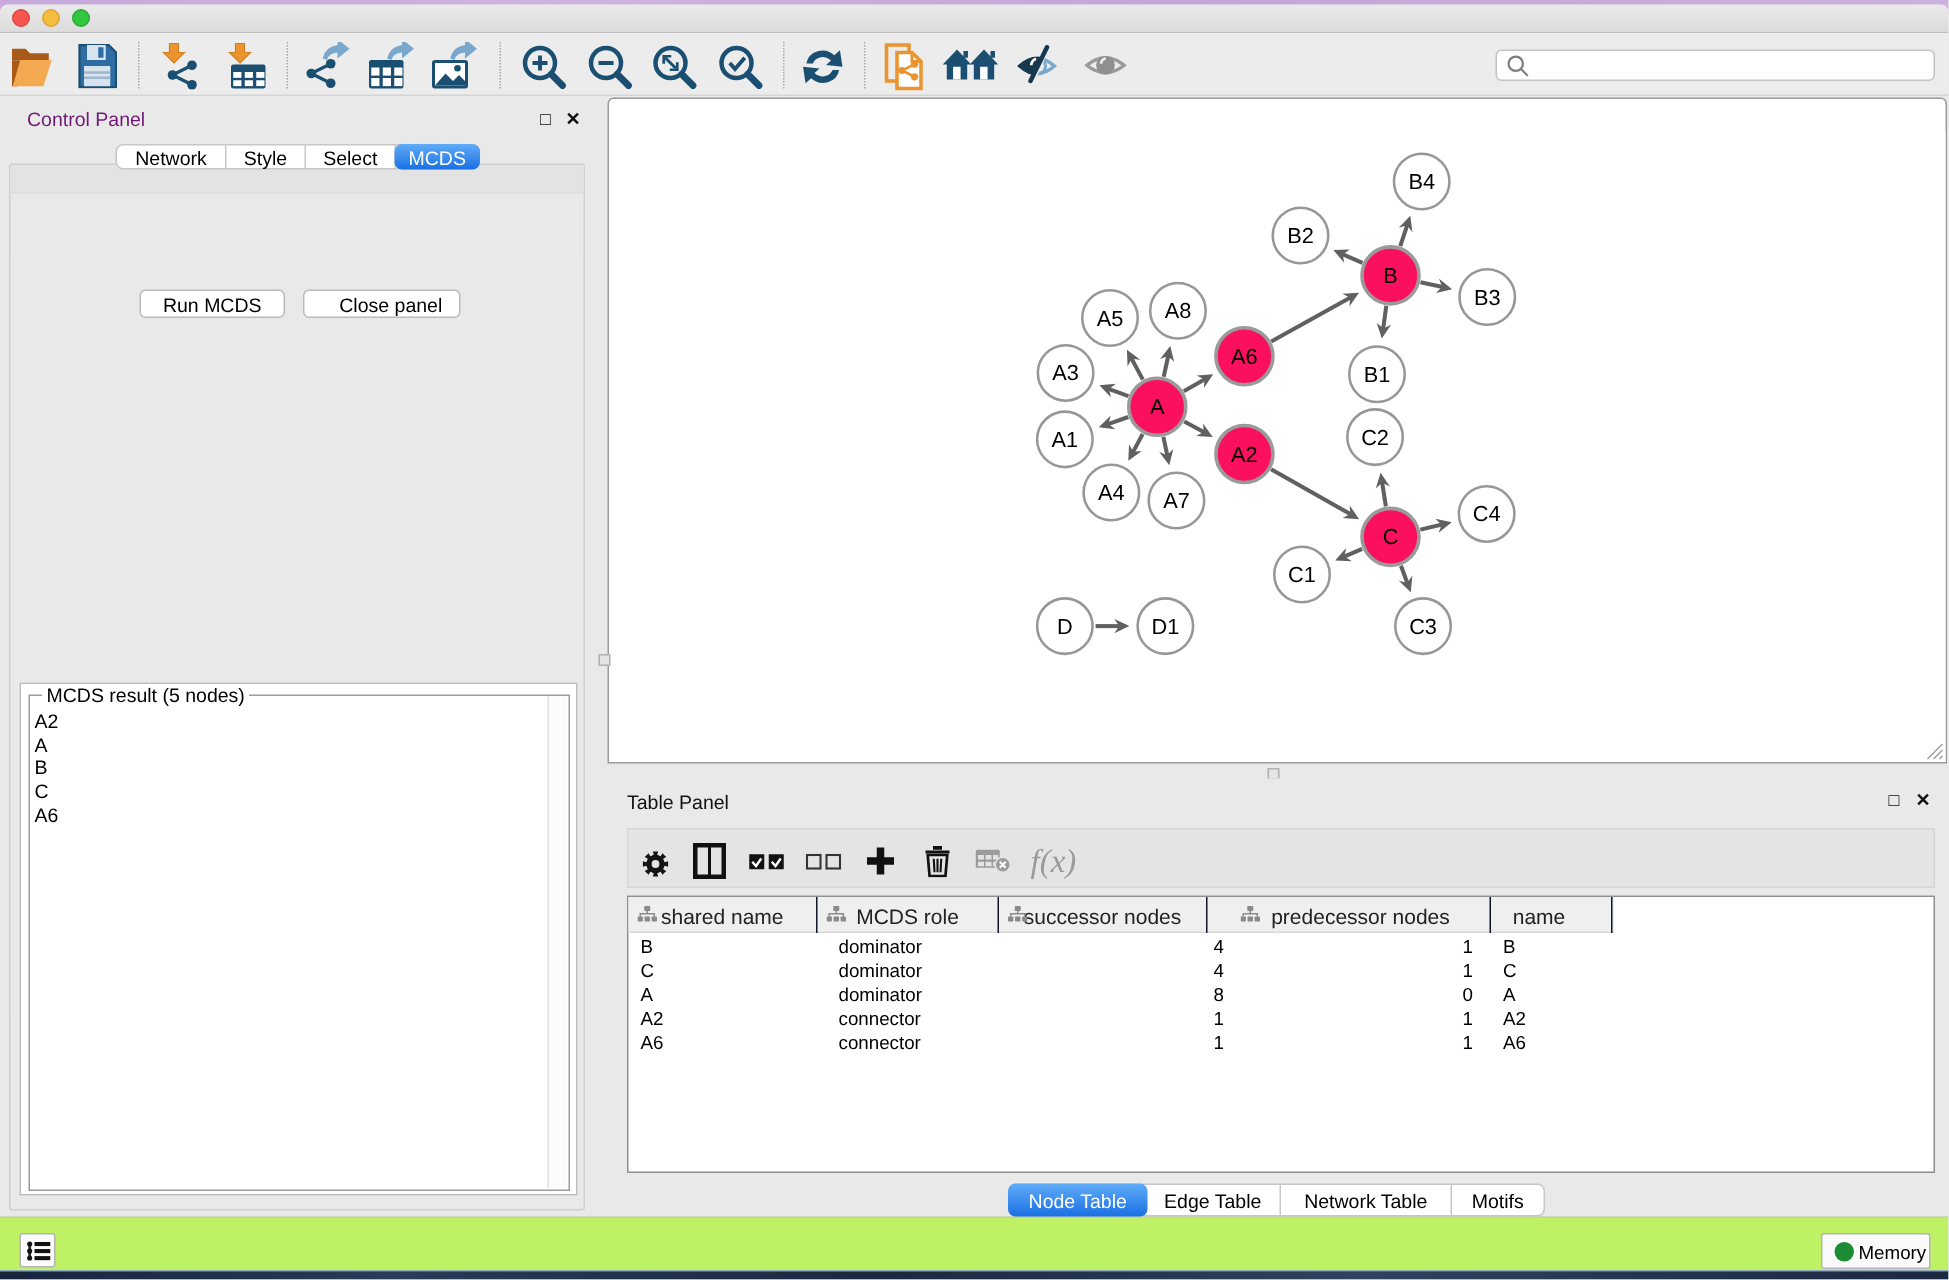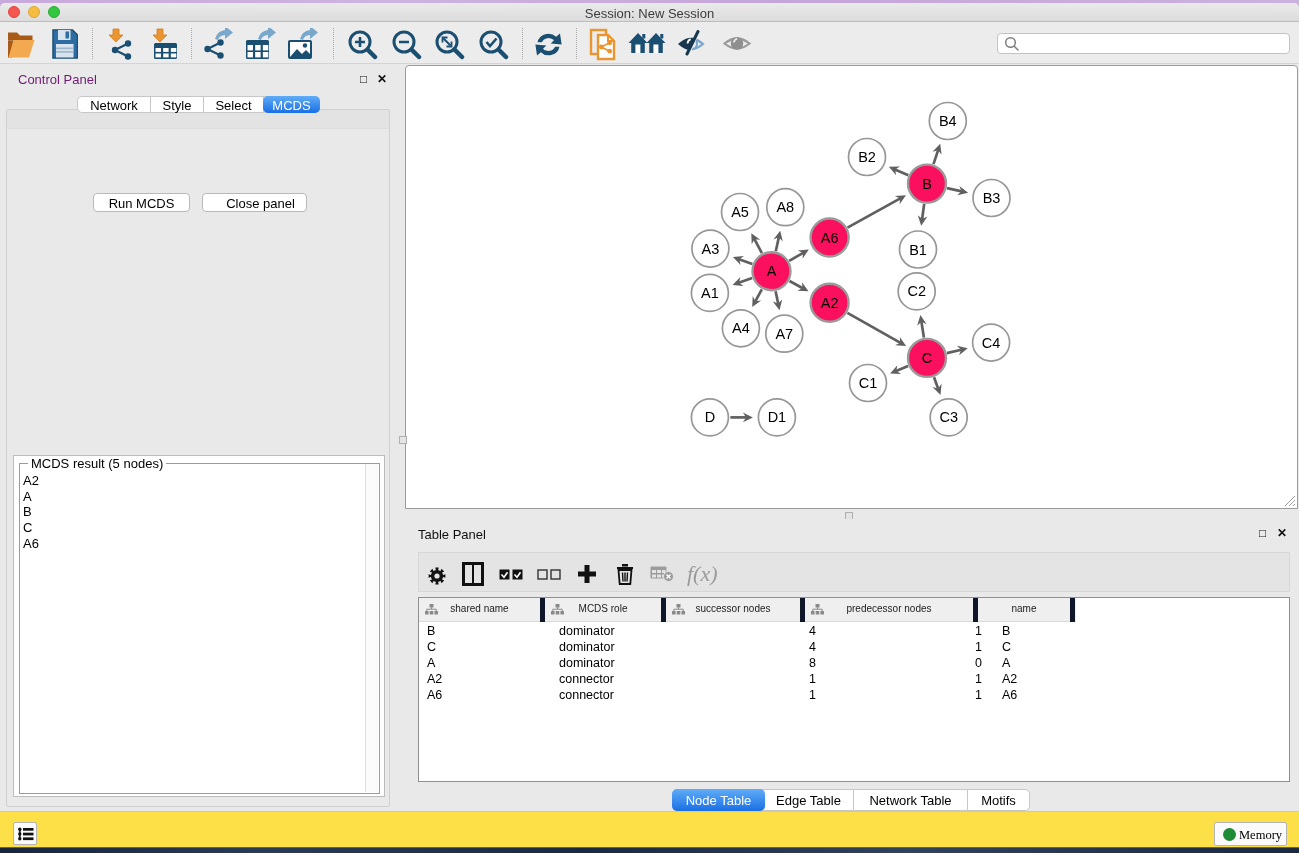--- a/index.html
+++ b/index.html
@@ -82,45 +82,44 @@
 .sash { position:absolute; width:8px; height:8px; background:#e4e4e4; border:1px solid #b0b0b0; }
 
 #tpanel { position:absolute; left:405px; top:516px; width:894px; height:292px; background:#e9e9e9; }
 #tpanel-head .t { position:absolute; left:13px; top:8px; font-size:13px; color:#111; }
 #ttoolbar { position:absolute; left:13px; top:33px; width:872px; height:40px;
   background:#e4e4e4; border:1px solid #d6d6d6; }
 #ttable { position:absolute; left:13px; top:78px; width:872px; height:185px;
   background:#fff; border:1px solid #8f8f8f; }
 #thead { position:absolute; left:0; top:0; width:657px; height:24px;
   background:#efefef; border-bottom:1px solid #d9d9d9; }
-.thcol { position:absolute; top:0; height:24px; border-right:5px solid #0f172a;
-  font-size:10px; color:#222; text-align:center; padding-top:5px; }
+.thcol { position:absolute; top:0; height:24px; border-right:1px solid #0f172a;
+  font-size:14px; color:#222; text-align:center; padding-top:5px; }
 .trow { position:absolute; font-size:12.5px; color:#000; }
 
 #btabs { left:267px; top:270px; }
 
 #statusbar { position:absolute; left:0; top:808px; width:100%; height:36px;
-  border-top:1px solid #c8c8c8; background:#fde047;font-family:Liberation Serif, serif; }
+  border-top:1px solid #c8c8c8; background:#bef264; }
 #sb-list { position:absolute; left:13px; top:10px; width:24px; height:23px;
   background:#fafafa; border:1px solid #b4b4b4; border-radius:2px; }
 #sb-mem { position:absolute; left:1214px; top:10px; width:73px; height:24px;
   background:#fafafa; border:1px solid #b4b4b4; border-radius:2px; font-size:13px; color:#000; }
 #sb-mem .dot { position:absolute; left:8px; top:5px; width:13px; height:13px;
   border-radius:50%; background:#1d8c35; }
 #sb-mem .txt { position:absolute; left:24px; top:5px; font-size:12.5px; }
 </style>
 </head>
 <body>
 <div id="desk-top"></div>
 <div id="win">
   <div id="titlebar">
     <div class="tl r" style="left:8px"></div>
     <div class="tl y" style="left:28px"></div>
     <div class="tl g" style="left:48px"></div>
-    <div class="title">Session: New Session</div>
   </div>
   <div id="toolbar">
     <svg class="ticon" style="left:7px;top:8px" width="28" height="30" viewBox="0 0 28 30">
         <path d="M1 2.5 h9 l3 3 h12.5 v5 H1 z" fill="#a85a18"></path>
         <path d="M1 5 v22.5 h4 l1.5 -17 H1 z" fill="#a85a18"></path>
         <path d="M6.5 10 h21 l-5.5 17.5 H1.5 z" fill="#f2a94f"></path>
       </svg>
 <svg class="ticon" style="left:52px;top:7px" width="26" height="30" viewBox="0 0 26 30">
         <path d="M1 1 h19.5 l5 5 v23 h-24.5 z" fill="#2e6da4" stroke="#1b4f72" stroke-width="1.5"></path>
         <rect x="6" y="1" width="12.5" height="10" fill="#d7e4ef"></rect>
@@ -455,21 +454,21 @@
               <g fill="#8a8a8a">
                 <rect x="4.5" y="0" width="4" height="3.4" rx="0.5"></rect>
                 <rect x="0" y="7" width="3.6" height="3.4" rx="0.5"></rect>
                 <rect x="4.7" y="7" width="3.6" height="3.4" rx="0.5"></rect>
                 <rect x="9.4" y="7" width="3.6" height="3.4" rx="0.5"></rect>
               </g>
               <g stroke="#8a8a8a" stroke-width="1" fill="none">
                 <path d="M6.5 3.4 V5.2 M1.8 7 V5.2 H11.2 V7"></path>
               </g>
             </svg>successor nodes</div>
-<div class="thcol" style="left:386px;width:173px"><svg width="13" height="12" viewBox="0 0 13 12" style="position:absolute;left:6px;top:6px">
+<div class="thcol" style="left:402px;width:173px"><svg width="13" height="12" viewBox="0 0 13 12" style="position:absolute;left:6px;top:6px">
               <g fill="#8a8a8a">
                 <rect x="4.5" y="0" width="4" height="3.4" rx="0.5"></rect>
                 <rect x="0" y="7" width="3.6" height="3.4" rx="0.5"></rect>
                 <rect x="4.7" y="7" width="3.6" height="3.4" rx="0.5"></rect>
                 <rect x="9.4" y="7" width="3.6" height="3.4" rx="0.5"></rect>
               </g>
               <g stroke="#8a8a8a" stroke-width="1" fill="none">
                 <path d="M6.5 3.4 V5.2 M1.8 7 V5.2 H11.2 V7"></path>
               </g>
             </svg>predecessor nodes</div>

